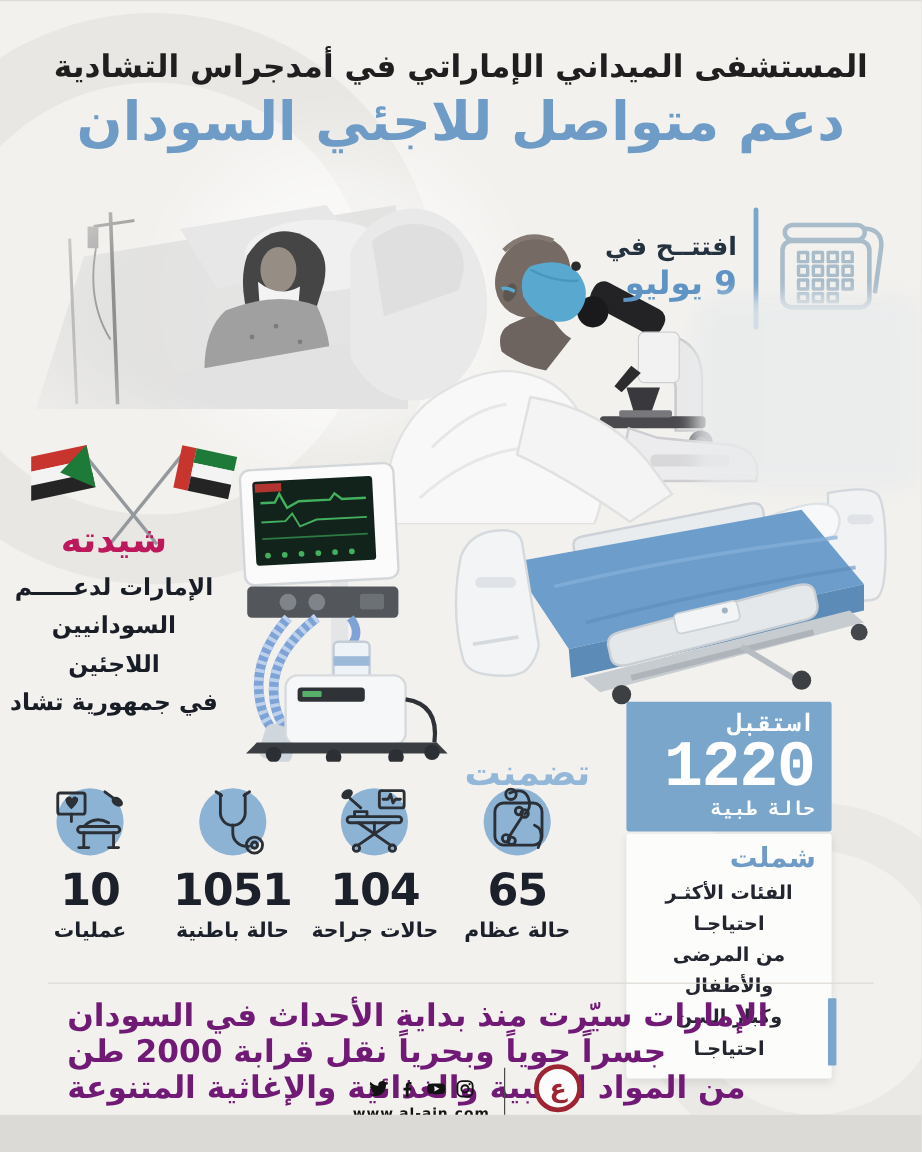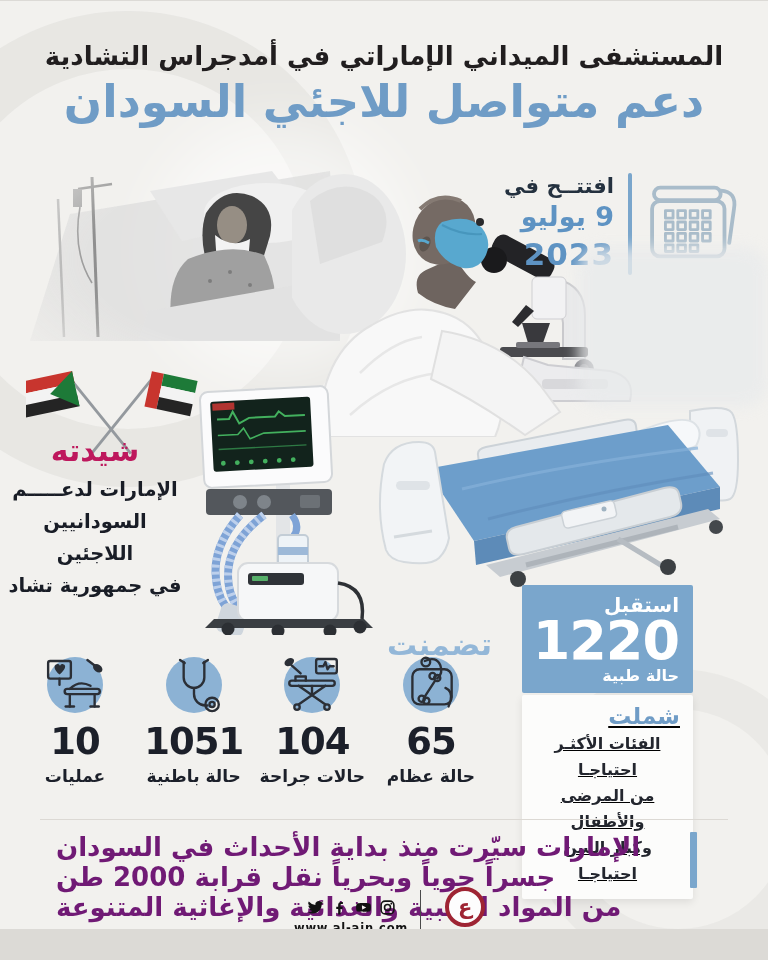--- a/index.html
+++ b/index.html
@@ -45,26 +45,26 @@
   .stats{left:18px;top:656px;width:470px;display:flex;justify-content:space-between;}
   .stat{width:114px;text-align:center;position:relative;}
   .stat-circle{position:relative;width:56px;height:56px;margin:0 auto;background:#8cb2d4;border-radius:50%;}
   .stat-icon{position:absolute;left:50%;top:50%;width:62px;height:62px;transform:translate(-50%,-52%);}
   .stat-icon svg{width:100%;height:100%;stroke:#2b2f36;stroke-width:2.3;fill:none;stroke-linecap:round;stroke-linejoin:round;}
   .stat-value{font-size:37px;color:#1c202a;line-height:1.15;margin-top:8px;letter-spacing:-1px;}
   .stat-label{font-size:17px;color:#1c202a;margin-top:2px;}
 
   
   .received{left:522px;top:584px;width:171px;height:108px;background:#7aa6cc;color:#ffffff;
-            text-align:right;padding:10px 14px 8px;box-sizing:border-box;border-radius:2px;}
+            text-align:right;padding:10px 14px 8px;box-sizing:border-box;border-radius:2px;font-family:Liberation Mono, monospace;}
   .received-label{font-size:20px;line-height:1;}
   .received-value{font-size:54px;line-height:52px;letter-spacing:-1px;}
   .received-unit{font-size:16px;line-height:1.1;}
   .covered{left:522px;top:694px;width:171px;background:#fcfcfb;box-shadow:0 3px 8px rgba(0,0,0,.09);
-           text-align:right;padding:8px 13px 12px;box-sizing:border-box;border-radius:2px;text-decoration:underline;}
+           text-align:right;padding:8px 13px 12px;box-sizing:border-box;border-radius:2px;}
   .covered-label{font-size:23px;color:#6f9cc6;margin-bottom:2px;}
   .covered-line{font-size:16px;color:#23262e;line-height:26px;text-align:center;}
 
   
   .divider{left:40px;right:40px;top:818px;height:1px;background:#dcd9d4;}
   .note{right:71px;top:831px;display:flex;align-items:flex-start;}
   .note-bar{width:7px;height:56px;background:#7aa6cc;margin-left:14px;border-radius:1px;}
   .note-text{text-align:left;font-size:26px;color:#701a75;line-height:30px;max-width:620px;}
 
   
@@ -172,21 +172,20 @@
           <rect x="20" y="66" width="8" height="7"></rect>
             <rect x="33" y="66" width="8" height="7"></rect>
             <rect x="46" y="66" width="8" height="7"></rect>
         </g>
       </svg>
     </div>
     <div class="open-sep"></div>
     <div class="open-text">
       <div class="open-label b">افتتــح في</div>
       <div class="open-day b">9 يوليو</div>
-      <div class="open-year b">2023</div>
     </div>
   </div>
 
   <div class="abs blob-device"></div>
 
   <div class="abs photo-vent">
     <svg viewBox="0 0 218 258" width="218" height="258">
       <rect x="96" y="100" width="14" height="92" fill="#e3e5e7"></rect>
       <g transform="rotate(-3 86 60)">
         <rect x="22" y="12" width="128" height="96" rx="8" fill="#fbfbfc" stroke="#d4d7da" stroke-width="2"></rect>

